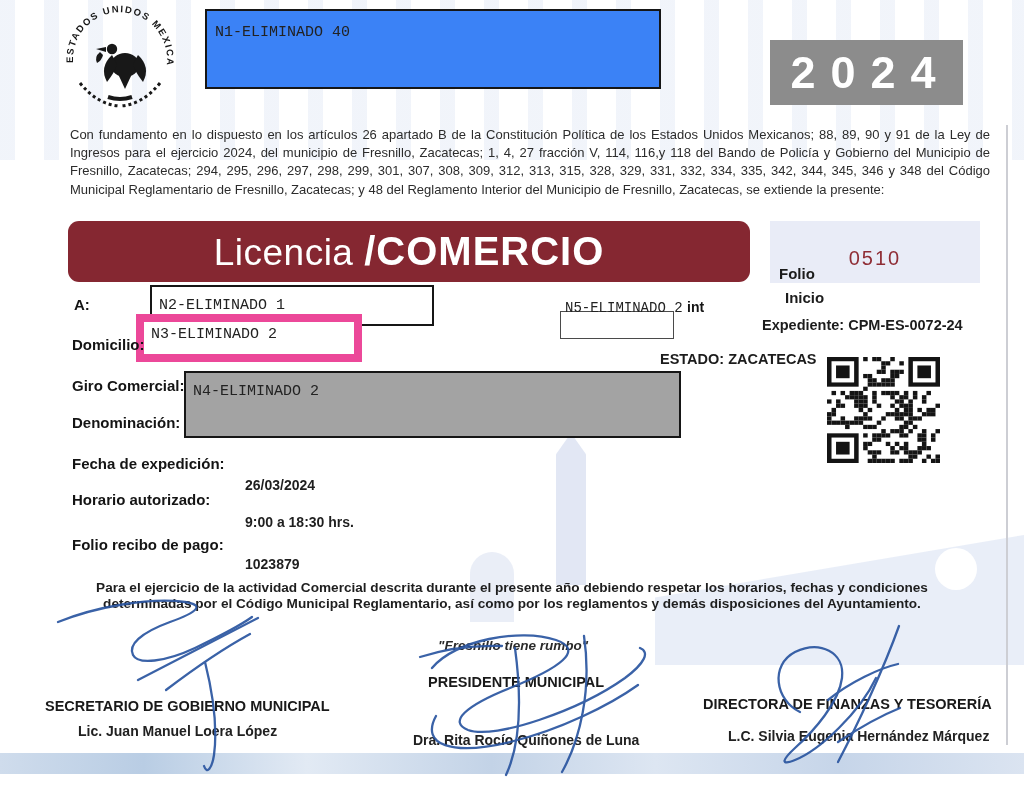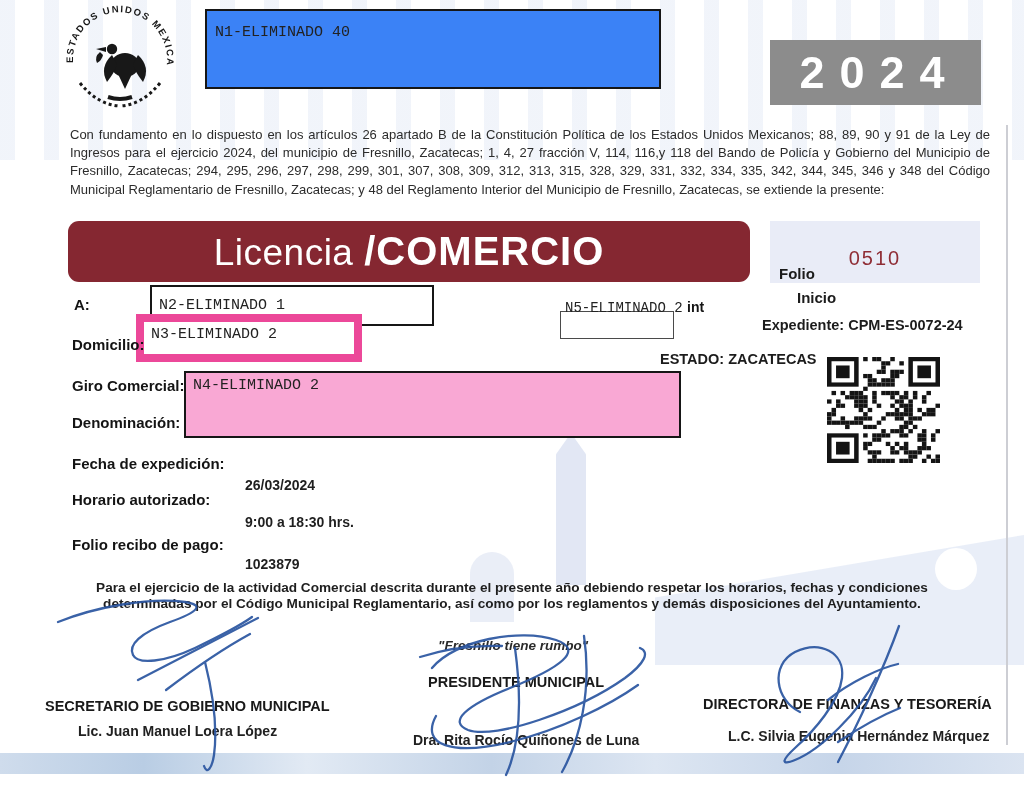--- a/index.html
+++ b/index.html
@@ -17,21 +17,21 @@
     clip-path:polygon(0 48%,100% 0,100% 100%,0 100%);}
   .wm-dot{left:935px;top:548px;width:42px;height:42px;background:#fff;border-radius:50%;}
   .bottom-strip{left:0;top:753px;width:1024px;height:21px;
     background:linear-gradient(90deg,#cfdcec,#b9cde4 14%,#e2eaf4 30%,#c3d3e7 48%,#dde6f2 64%,#c6d5e9 82%,#dbe4f1);}
   .scan-edge{left:1006px;top:125px;width:2px;height:620px;background:#cdced4;}
 
   .z1{z-index:2;}
   
   .n1-box{left:205px;top:9px;width:456px;height:80px;border:2px solid #161616;background:#3b82f6;
     padding:13px 8px;box-sizing:border-box;font:15px "Liberation Mono",monospace;color:#222;}
-  .year-badge{left:770px;top:40px;width:211px;height:65px;background:#8c8c8c;color:#fff;
+  .year-badge{left:770px;top:40px;width:193px;height:65px;background:#8c8c8c;color:#fff;
     font-weight:bold;font-size:45px;letter-spacing:15px;text-align:center;line-height:65px;padding-left:8px;box-sizing:border-box;}
   .legal{left:70px;top:126px;width:920px;font-size:13px;line-height:18.2px;text-align:justify;color:#2c2c2c;}
 
   
   .banner{left:68px;top:221px;width:682px;height:61px;background:#852731;color:#fff;
     text-align:center;line-height:61px;white-space:nowrap;border-radius:11px;}
   .banner .pre{font-size:37px;font-weight:500;letter-spacing:.5px;}
   .banner .main{font-size:40px;font-weight:800;letter-spacing:1px;}
   .folio-panel{left:770px;top:221px;width:210px;height:62px;background:#e9ecf7;}
   .folio-label{position:absolute;left:9px;top:4px;font-size:15px;font-weight:bold;color:#1b1b1b;margin-top:40px;}
@@ -42,24 +42,24 @@
   .val{font-weight:bold;font-size:14px;color:#1f1f1f;}
   .mono{font:15px "Liberation Mono",monospace;color:#222;}
 
   .n2-box{left:150px;top:285px;width:284px;height:41px;border:2px solid #161616;background:#fff;
     padding:8px 7px;box-sizing:border-box;}
   .n3-box{left:136px;top:314px;width:226px;height:48px;border:8px solid #ec4899;background:#fff;
     padding:2px 7px;box-sizing:border-box;}
   .n5-frame{left:560px;top:311px;width:112px;height:26px;border:1px solid #4a4a4a;background:transparent;}
   .n5-text{left:565px;top:298px;white-space:nowrap;}
   .n5-text .sfx{font-weight:bold;font-size:14px;font-family:"Liberation Sans",sans-serif;color:#141414;}
-  .n4-box{left:184px;top:371px;width:497px;height:67px;border:2px solid #161616;background:#f9a8d4;
-    padding:2px 7px;box-sizing:border-box;}
-
-  .inicio{left:785px;top:289px;font-size:15px;font-weight:bold;margin-left:12px;}
+  .n4-box{left:184px;top:371px;width:497px;height:67px;border:2px solid #161616;background:#a3a3a3;
+    padding:8px 7px;box-sizing:border-box;}
+
+  .inicio{left:785px;top:289px;font-size:15px;font-weight:bold;}
   .expediente{left:762px;top:317px;font-size:14.5px;font-weight:bold;}
   .municipio{left:430px;top:345px;font-size:14.5px;font-weight:bold;margin-top:34px;}
   .estado{left:660px;top:351px;font-size:14.5px;font-weight:bold;}
 
   .qr{left:827px;top:357px;width:113px;height:106px;}
 
   
   .d-lbl0{left:72px;top:455px;} .d-val0{left:245px;top:477px;}
   .d-lbl1{left:72px;top:491px;} .d-val1{left:245px;top:514px;}
   .d-lbl2{left:72px;top:536px;} .d-val2{left:245px;top:556px;}

